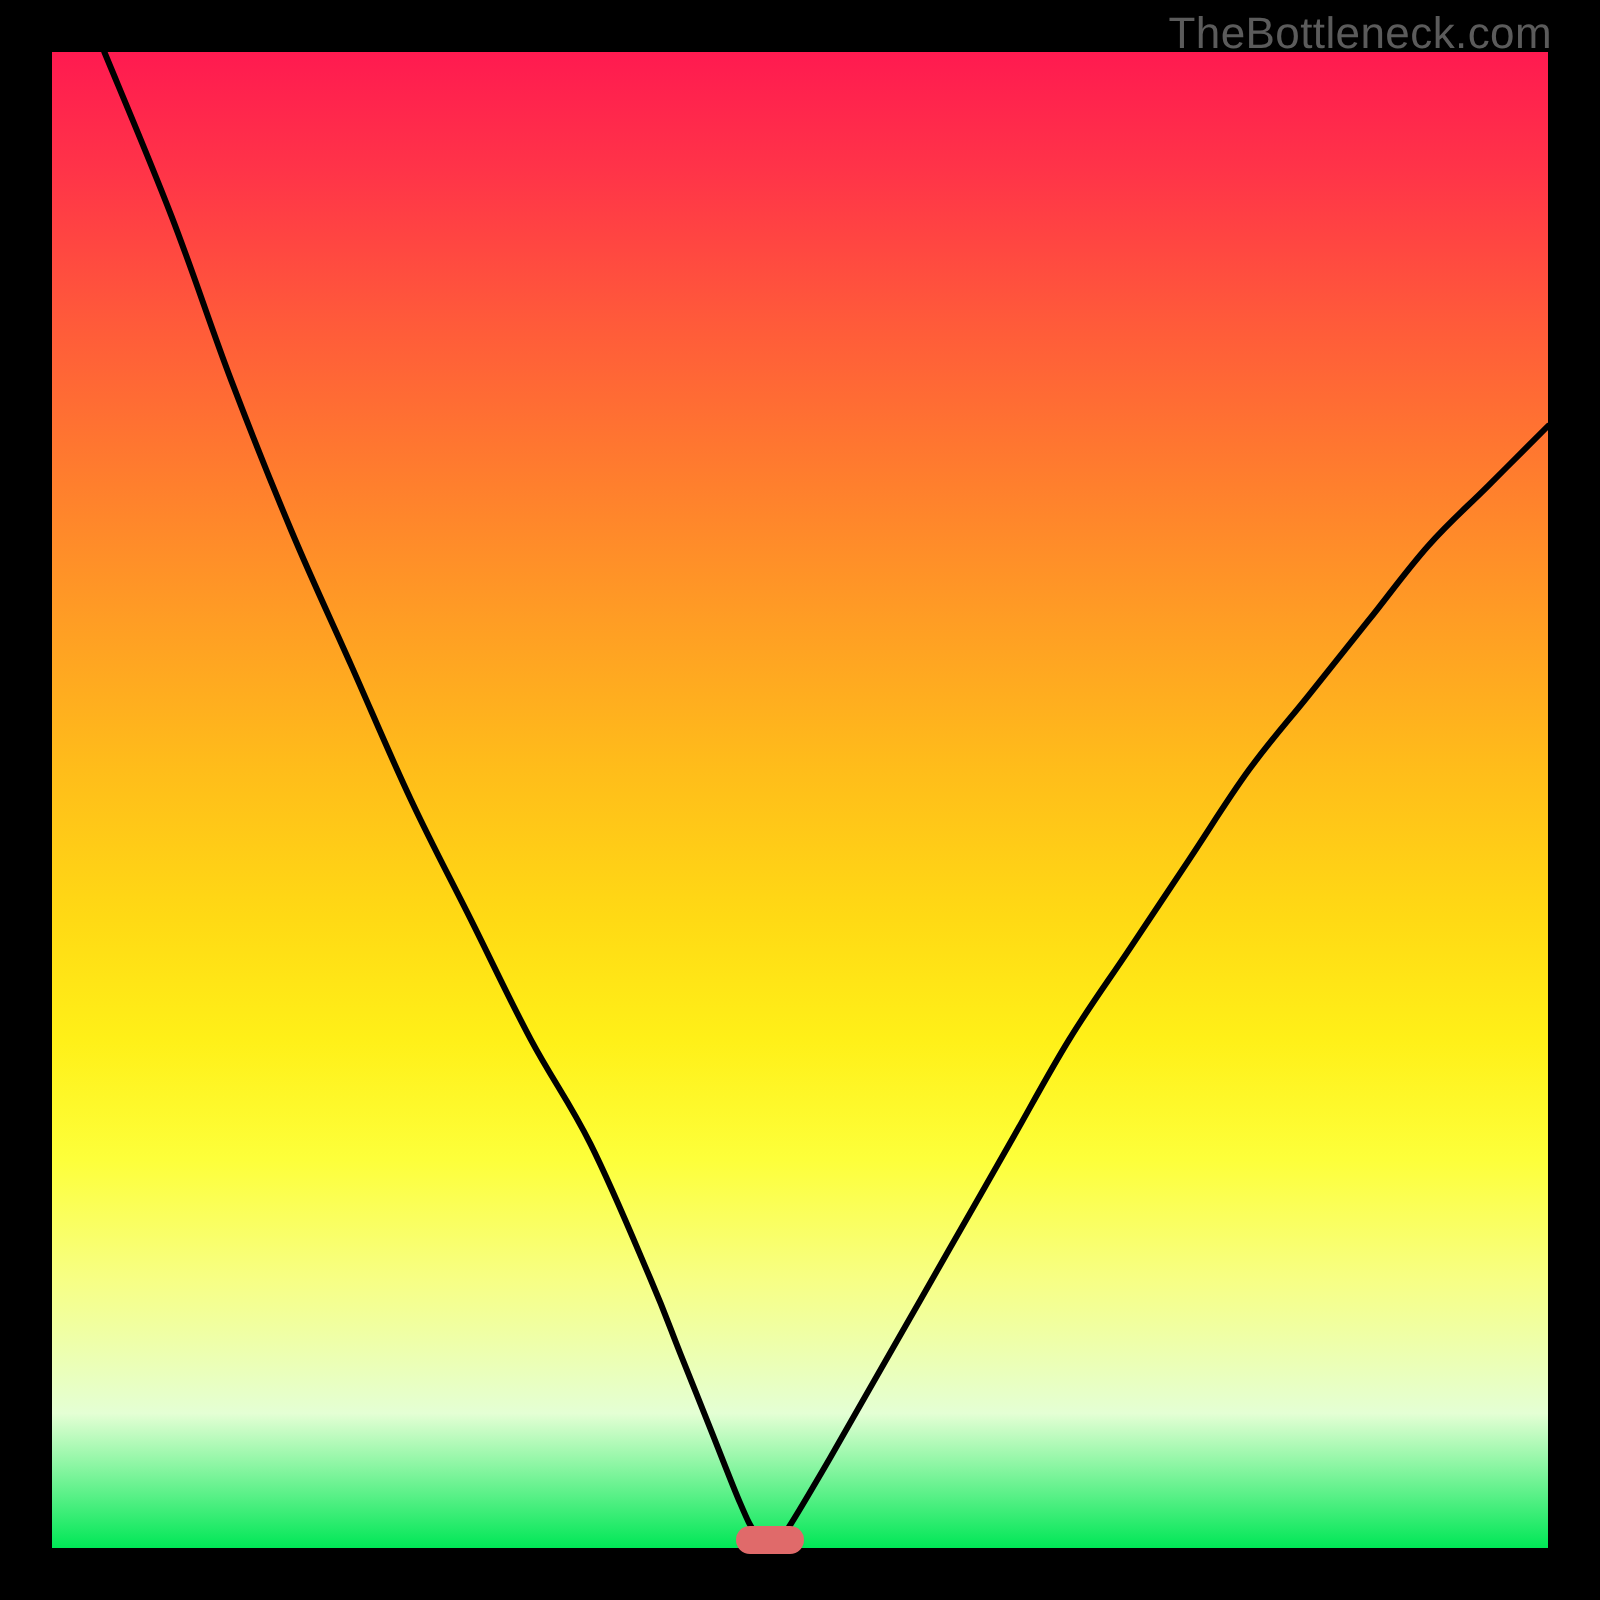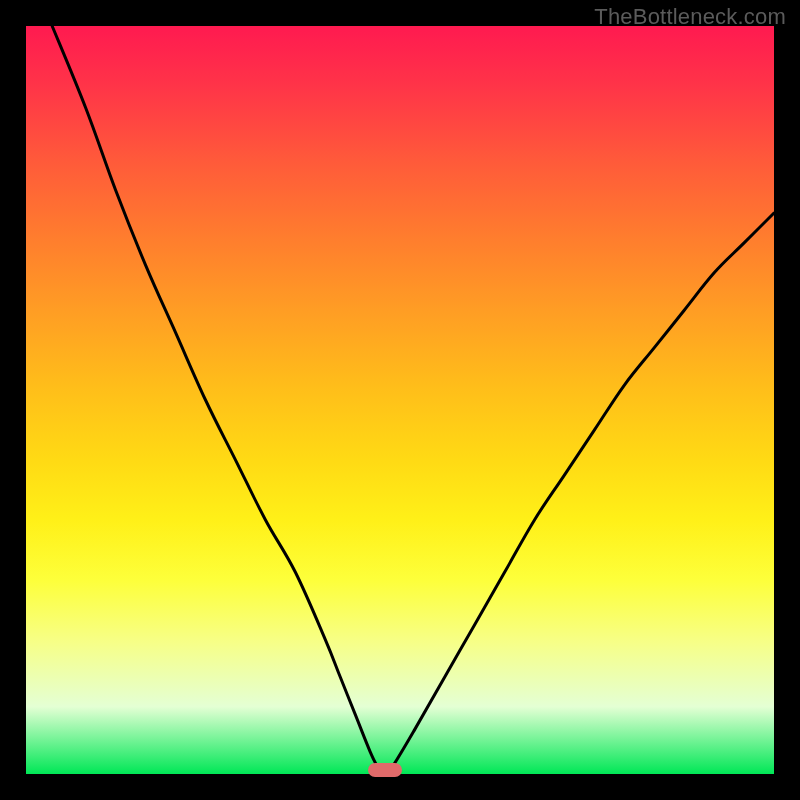--- a/index.html
+++ b/index.html
@@ -33,21 +33,21 @@
       #fff018 66%,
       #fdff3a 74%,
       #f7ff84 82%,
       #e4ffd4 91%,
       #00e756 100%
     );
   }
   .watermark {
     position: absolute;
     top: 4px;
-    right: 14px;
+    right: 24px;
     color: #5b5b5b;
     font-size: 22px;
     font-weight: 500;
     letter-spacing: 0.2px;
     user-select: none;
   }
   svg.curve {
     position: absolute;
     left: 0;
     top: 0;

